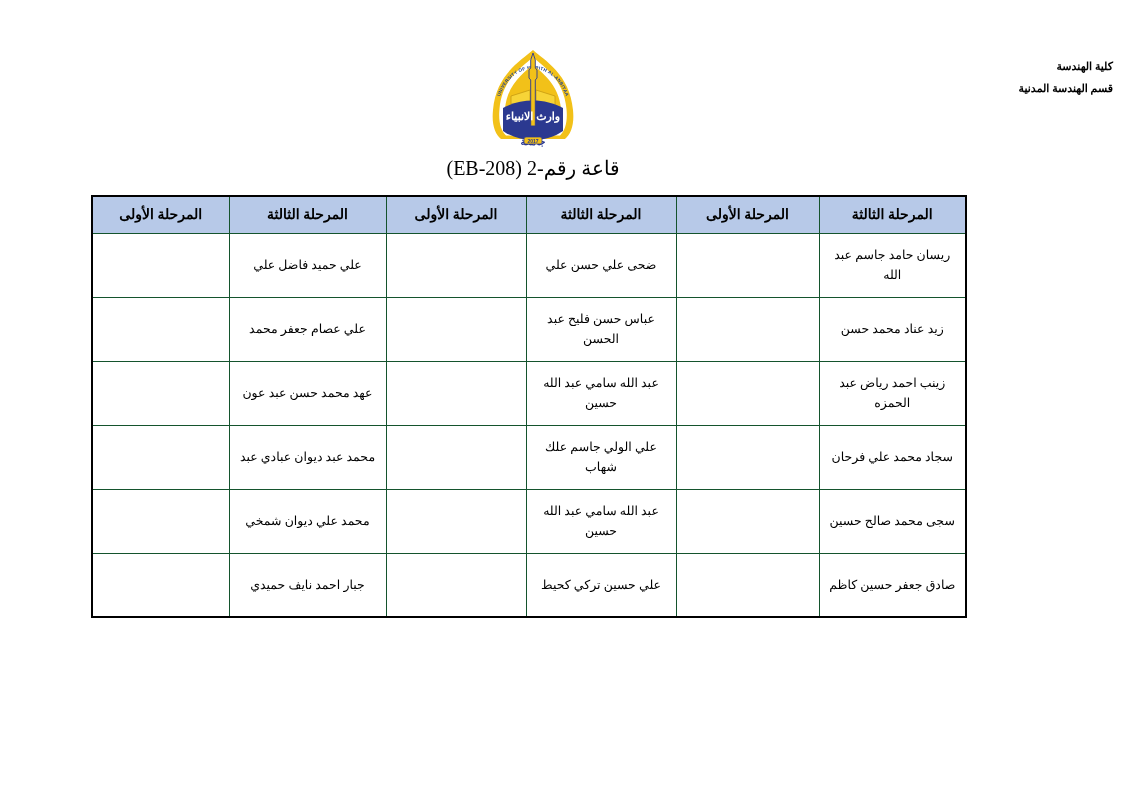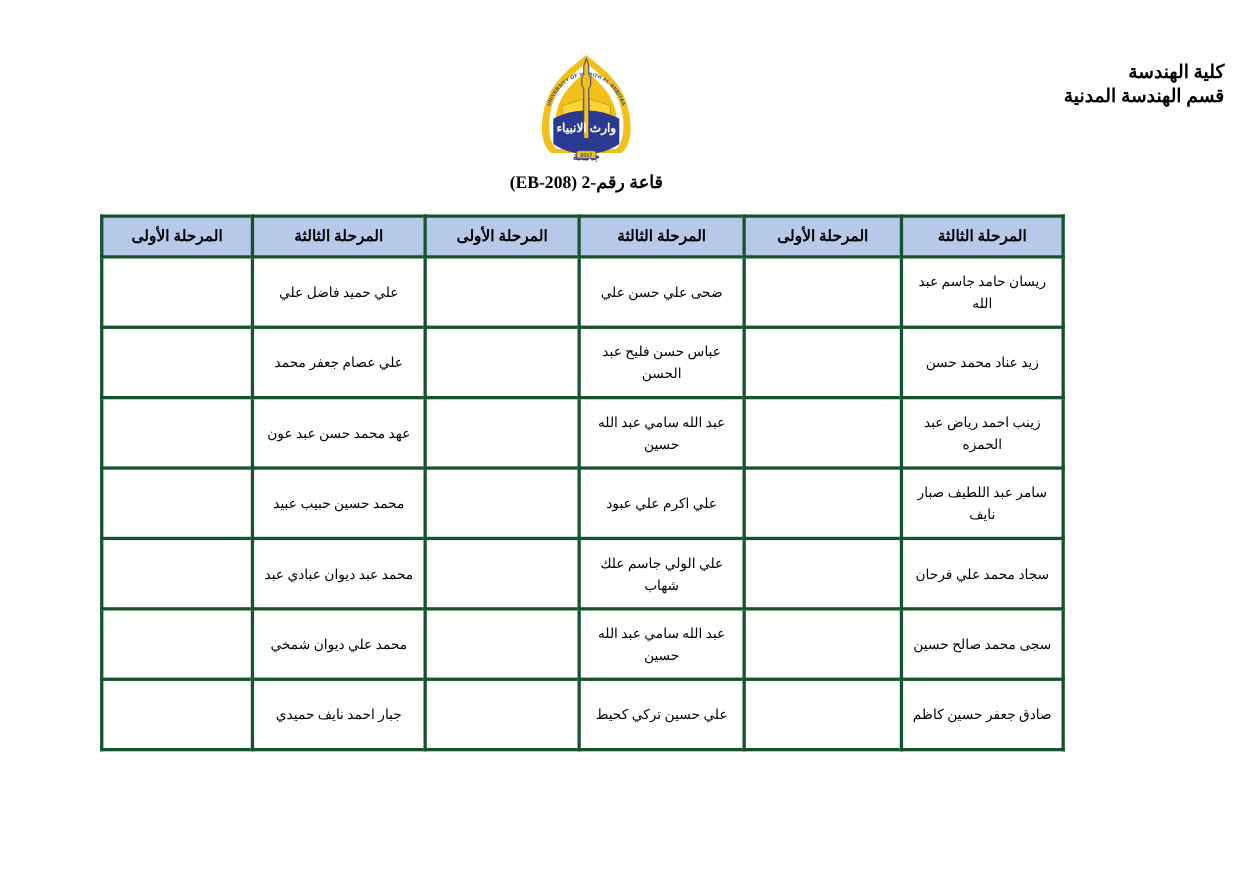--- a/index.html
+++ b/index.html
@@ -10,50 +10,50 @@
     font-family: "Liberation Serif", "DejaVu Serif", serif;
     color: #000;
     overflow: hidden;
   }
   .org-block {
     position: absolute;
     top: 55px;
     right: 10px;
     text-align: right;
     font-weight: bold;
-    font-size: 17px;
+    font-size: 11px;
     line-height: 22px;
   }
   .logo-wrap {
     position: absolute;
     top: 48px;
     left: 486px;
     width: 94px;
     height: 106px;
   }
   .page-title {
     position: absolute;
     top: 156px;
     left: 413px;
     width: 240px;
     text-align: center;
-    font-weight: bold;
-    font-size: 16px;
+    font-weight: normal;
+    font-size: 20px;
   }
   table.seating {
     position: absolute;
     top: 195px;
     left: 91px;
     width: 874px;
     border-collapse: collapse;
     table-layout: fixed;
     border: 2px solid #000;
   }
   table.seating th, table.seating td {
-    border: 3px solid #14532d;
+    border: 1px solid #14532d;
     text-align: center;
     vertical-align: middle;
     padding: 2px 8px;
     overflow: hidden;
   }
   table.seating thead tr { height: 37px; }
   table.seating th {
     background: #b7c9e8;
     font-weight: bold;
     font-size: 14px;
@@ -144,28 +144,20 @@
       </tr>
       <tr>
         <td>زينب احمد رياض عبد الحمزه</td>
         <td></td>
         <td>عبد الله سامي عبد الله حسين</td>
         <td></td>
         <td>عهد محمد حسن عبد عون</td>
         <td></td>
       </tr>
       <tr>
-        <td>سامر عبد اللطيف صبار نايف</td>
-        <td></td>
-        <td>علي اكرم علي عبود</td>
-        <td></td>
-        <td>محمد حسين حبيب عبيد</td>
-        <td></td>
-      </tr>
-      <tr>
         <td>سجاد محمد علي فرحان</td>
         <td></td>
         <td>علي الولي جاسم علك شهاب</td>
         <td></td>
         <td>محمد عبد ديوان عبادي عبد</td>
         <td></td>
       </tr>
       <tr>
         <td>سجى محمد صالح حسين</td>
         <td></td>

